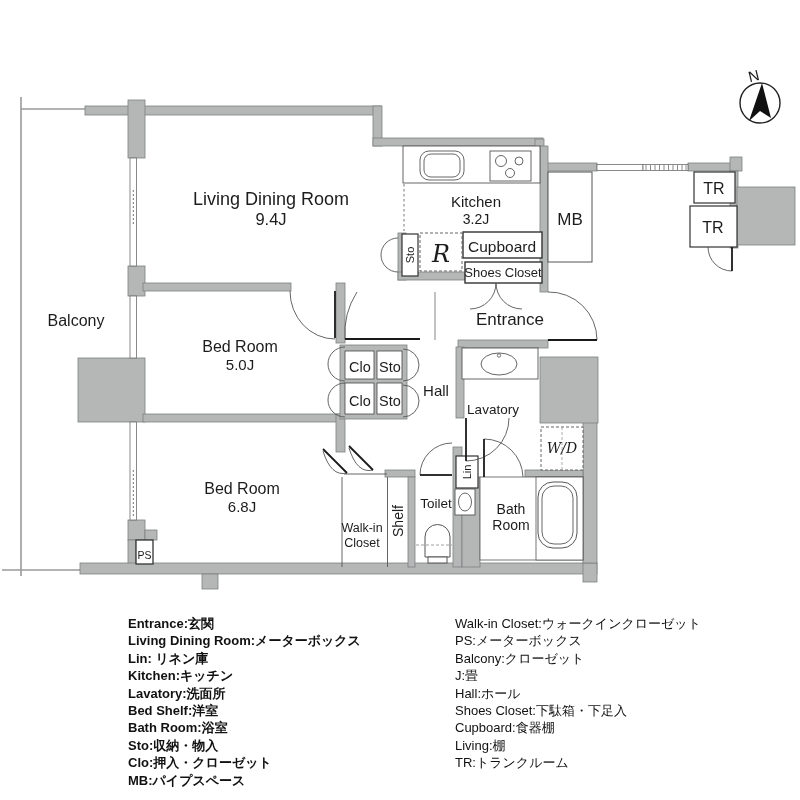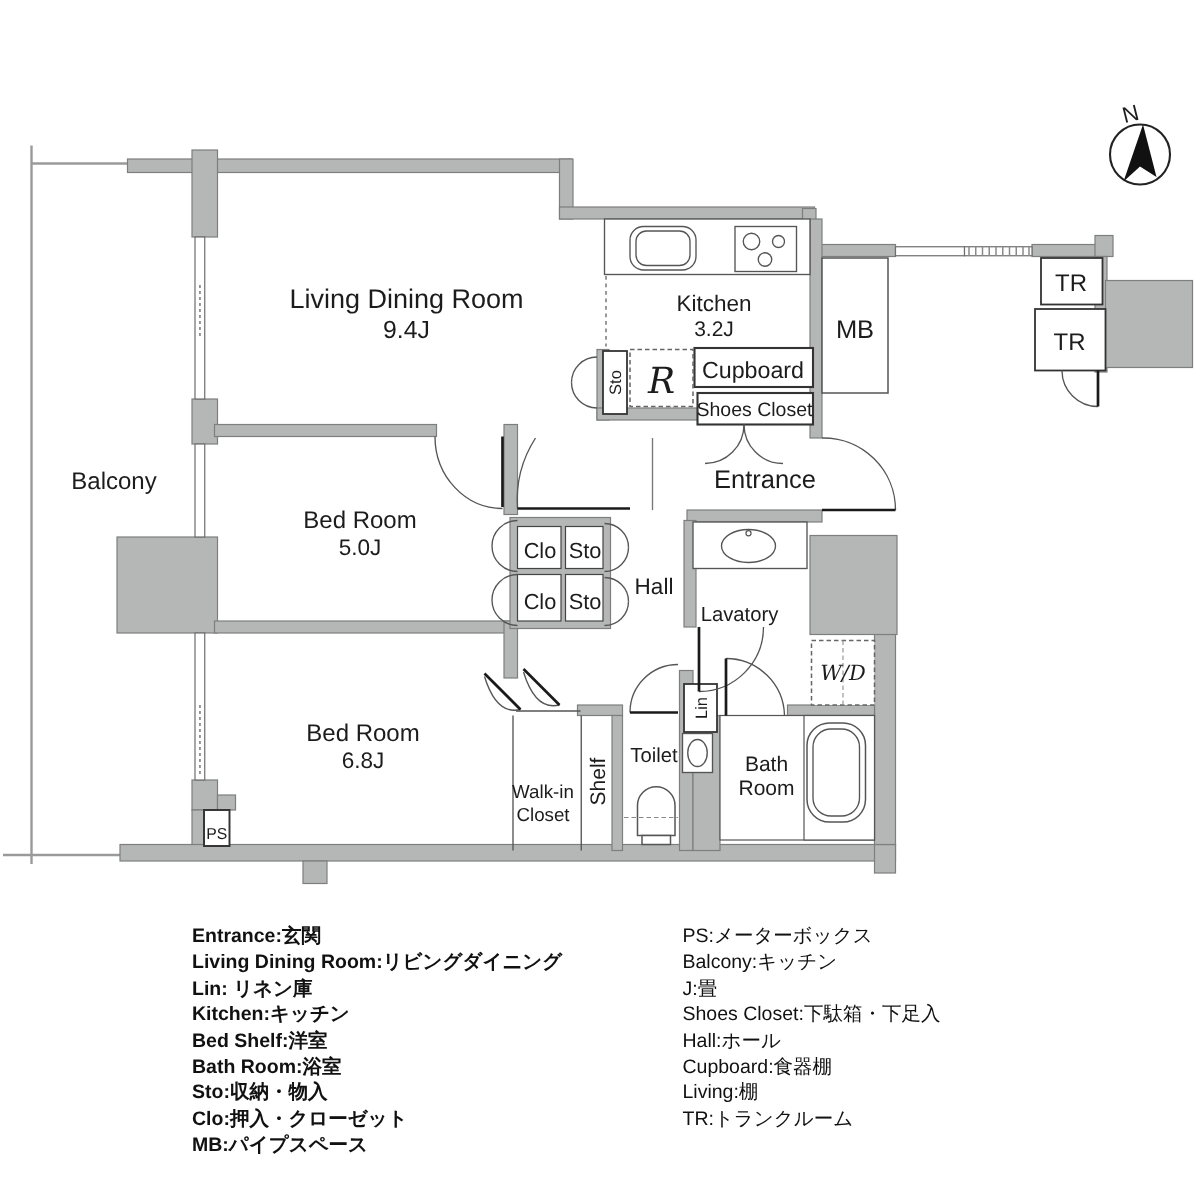--- a/index.html
+++ b/index.html
@@ -222,32 +222,34 @@
   <g>
     <circle cx="760" cy="103" r="20" fill="none" stroke="#222" stroke-width="1.4"></circle>
     <polygon points="762,83 749,121 760,111 771,118" fill="#111"></polygon>
     <text x="754" y="81" font-size="15" text-anchor="middle" transform="rotate(-14 754 77)">N</text>
   </g>
 </svg>
 
   
   <div class="legend-col legend-left">
     <div>Entrance:玄関</div>
-    <div>Living Dining Room:リビングダイニング</div>
+    <div>Living Dining Room:メーターボックス</div>
     <div>Lin: リネン庫</div>
     <div>Kitchen:キッチン</div>
+    <div>Lavatory:洗面所</div>
     <div>Bed Shelf:洋室</div>
     <div>Bath Room:浴室</div>
     <div>Sto:収納・物入</div>
     <div>Clo:押入・クローゼット</div>
     <div>MB:パイプスペース</div>
   </div>
   <div class="legend-col legend-right">
+    <div>Walk-in Closet:ウォークインクローゼット</div>
     <div>PS:メーターボックス</div>
-    <div>Balcony:キッチン</div>
+    <div>Balcony:クローゼット</div>
     <div>J:畳</div>
+    <div>Hall:ホール</div>
     <div>Shoes Closet:下駄箱・下足入</div>
-    <div>Hall:ホール</div>
     <div>Cupboard:食器棚</div>
     <div>Living:棚</div>
     <div>TR:トランクルーム</div>
   </div>
 </div>
 
 </body></html>

